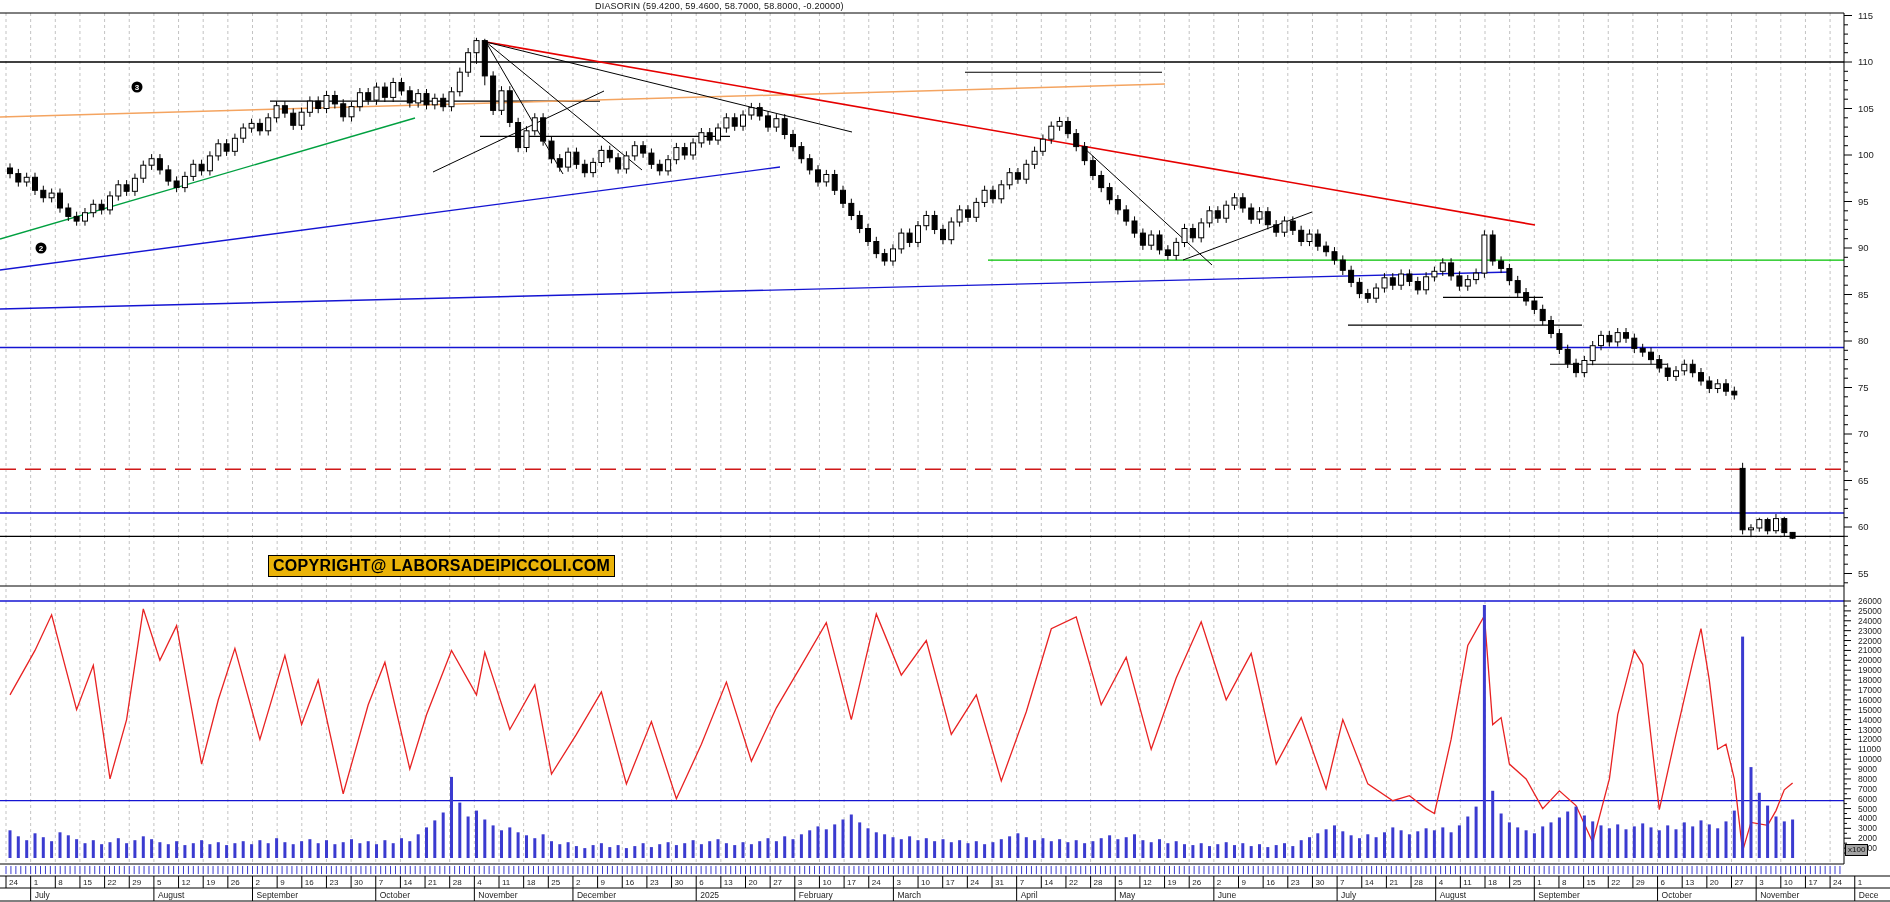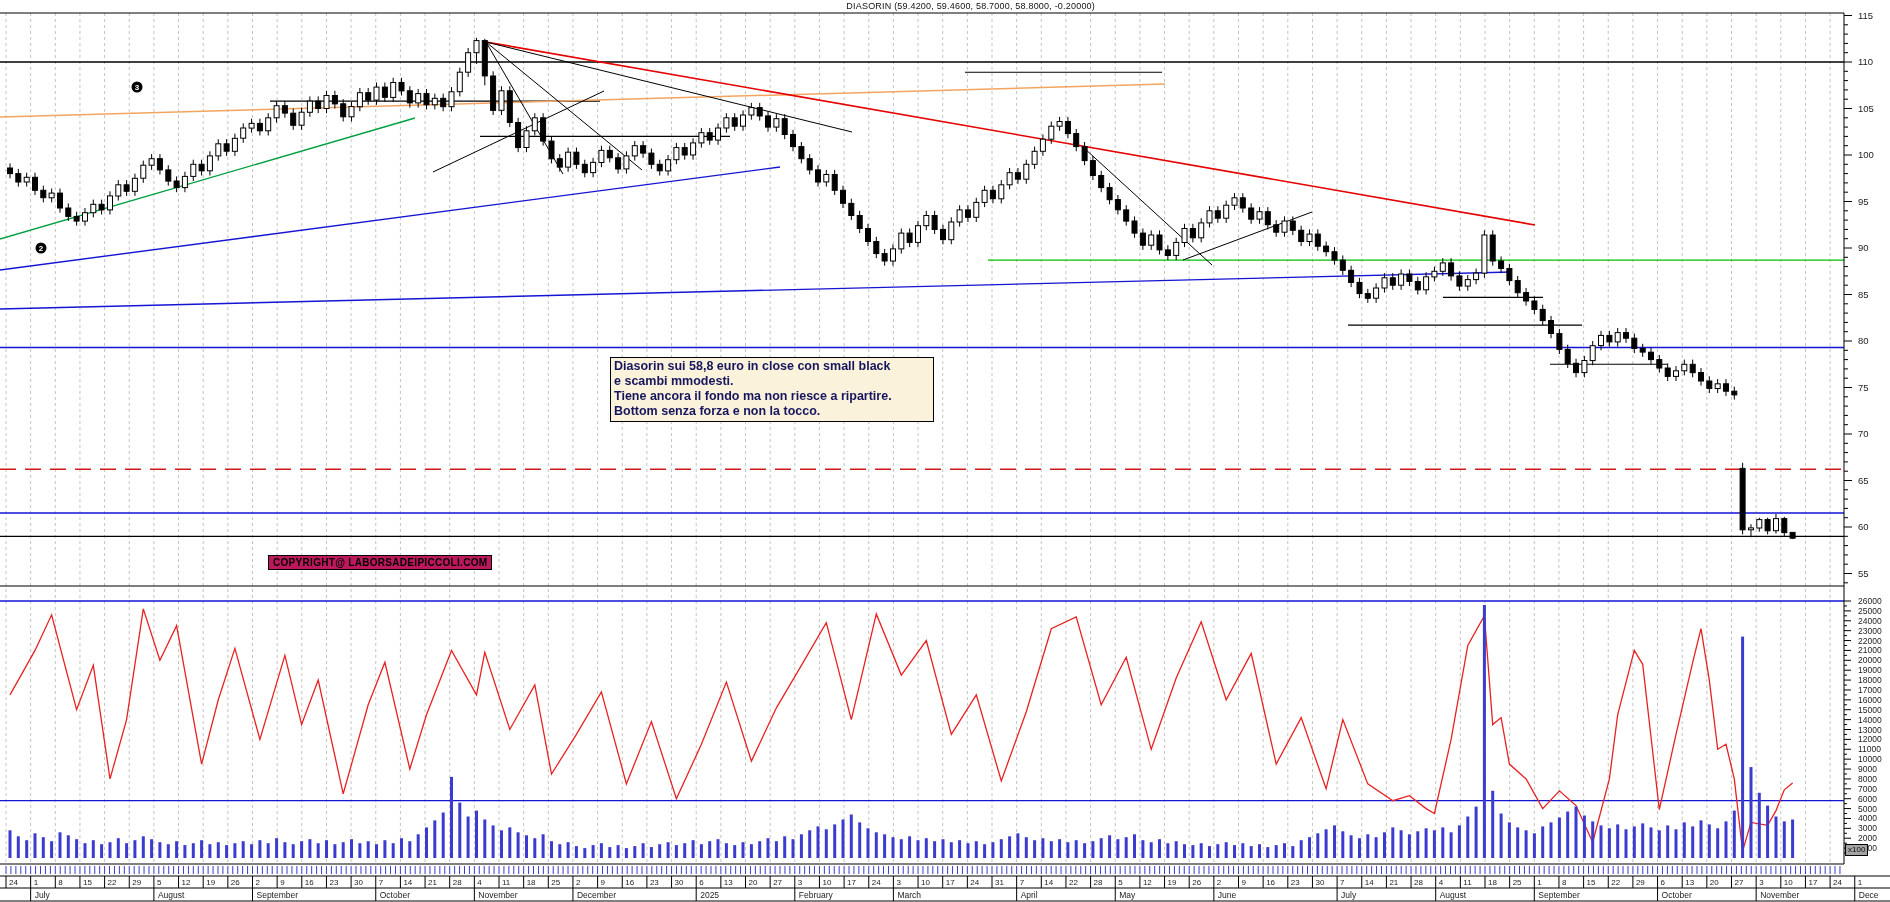--- a/index.html
+++ b/index.html
@@ -1,25 +1,25 @@
 <!DOCTYPE html>
 <html><head>
 <meta charset="utf-8">
 <style>
   html,body{margin:0;padding:0;background:#fff;}
   #stage{position:relative;width:1890px;height:902px;background:#fff;overflow:hidden;
          font-family:"Liberation Sans",sans-serif;}
   #chart-svg{position:absolute;left:0;top:0;}
-  #chart-title{position:absolute;left:595px;top:1px;width:500px;text-align:right;
+  #chart-title{position:absolute;left:595px;top:1px;width:500px;text-align:left;
     font-size:9px;color:#111;letter-spacing:0.2px;}
   #annotation-box{position:absolute;left:610px;top:357px;width:316px;
     background:#fbf2dc;border:1px solid #000;padding:1px 3px 2px 3px;}
   .ann-line{font-size:12.5px;font-weight:bold;color:#16165e;line-height:15px;white-space:nowrap;}
-  #copyright-box{position:absolute;left:268px;top:555px;width:auto;background:#be185d;
-    border:1px solid #000;padding:1px 4px;font-size:10px;font-weight:bold;color:#000;
+  #copyright-box{position:absolute;left:268px;top:555px;width:auto;background:#eab308;
+    border:1px solid #000;padding:1px 4px;font-size:16px;font-weight:bold;color:#000;
     letter-spacing:0.3px;white-space:nowrap;}
   #x100-box{position:absolute;left:1845px;top:844px;border:1px solid #000;background:#a3a3a3;
     font-size:8px;color:#111;padding:0 2px;line-height:10px;}
 </style>
 </head>
 <body>
 
 <div id="stage">
   <svg id="chart-svg" width="1890" height="902">
       <line x1="6" y1="13" x2="6" y2="864" stroke="#c3c3c3" stroke-width="1" stroke-dasharray="3,3"></line>
@@ -1492,21 +1492,15 @@
       <line x1="1756.1499999999999" y1="888" x2="1756.1499999999999" y2="901" stroke="#000000" stroke-width="1"></line>
       <text x="1760.1499999999999" y="898" font-size="8.5" font-family="&quot;Liberation Sans&quot;,sans-serif" fill="#222222" text-anchor="start" font-weight="normal">November</text>
       <line x1="1854.75" y1="888" x2="1854.75" y2="901" stroke="#000000" stroke-width="1"></line>
       <text x="1858.75" y="898" font-size="8.5" font-family="&quot;Liberation Sans&quot;,sans-serif" fill="#222222" text-anchor="start" font-weight="normal">Dece</text>
       <circle cx="41" cy="248" r="5.5" fill="#000"></circle>
       <text x="41" y="251" font-size="8" font-family="&quot;Liberation Sans&quot;,sans-serif" fill="#fff" text-anchor="middle" font-weight="bold">2</text>
       <circle cx="137" cy="87" r="5.5" fill="#000"></circle>
       <text x="137" y="90" font-size="8" font-family="&quot;Liberation Sans&quot;,sans-serif" fill="#fff" text-anchor="middle" font-weight="bold">3</text>
     </svg>
   <div id="chart-title">DIASORIN (59.4200, 59.4600, 58.7000, 58.8000, -0.20000)</div>
-  <div id="annotation-box">
-    <div class="ann-line">Diasorin sui 58,8 euro in close con small black</div>
-    <div class="ann-line">e scambi mmodesti.</div>
-    <div class="ann-line">Tiene ancora il fondo ma non riesce a ripartire.</div>
-    <div class="ann-line">Bottom senza forza e non la tocco.</div>
-  </div>
   <div id="copyright-box">COPYRIGHT@ LABORSADEIPICCOLI.COM</div>
   <div id="x100-box">x100</div>
 </div>
 
 </body></html>

